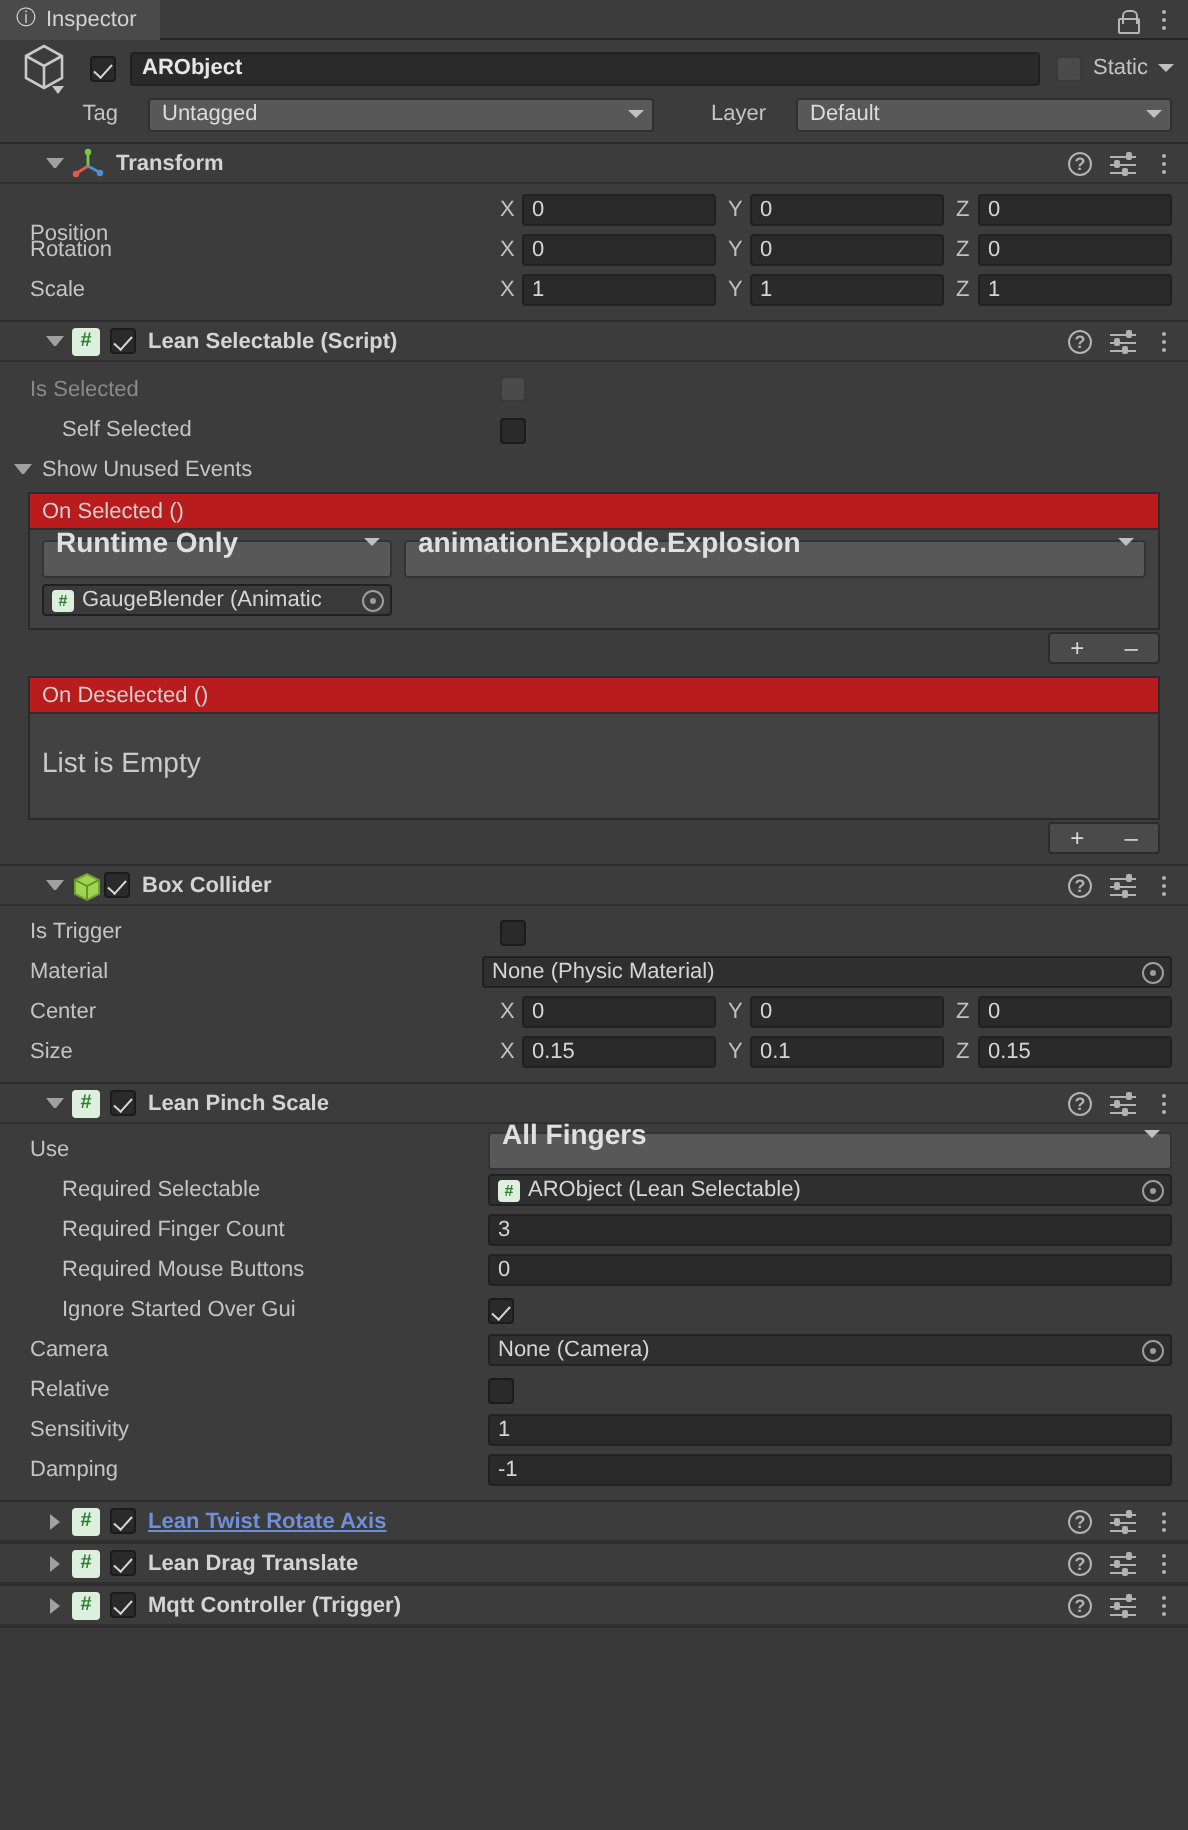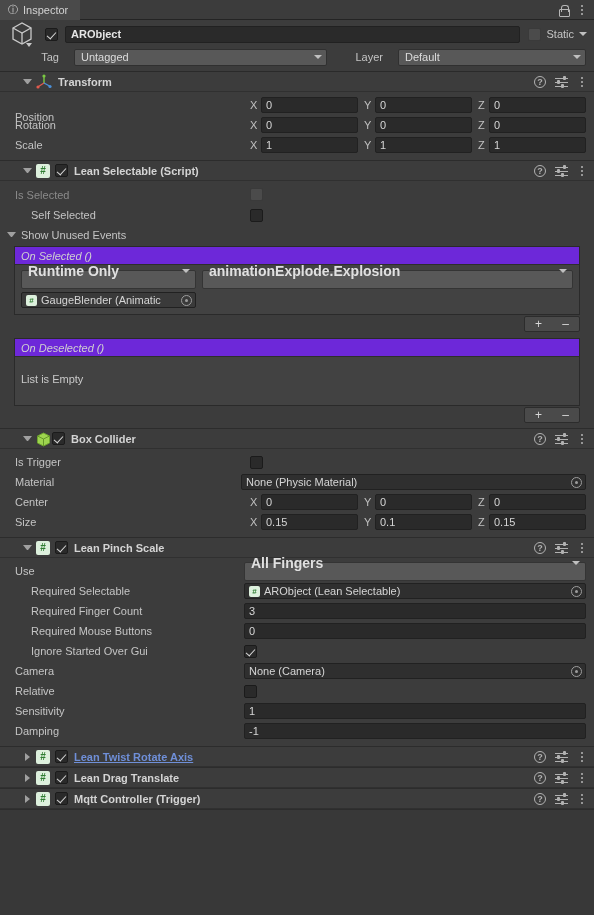--- a/index.html
+++ b/index.html
@@ -148,28 +148,28 @@
   .popup {
     height: 17px; background: #585858; border: 1px solid #343434; border-radius: 2px;
     display: flex; align-items: center; padding: 0 5px 17px 6px; color: #e0e0e0; font-size: 14px;
     flex: 1; margin-right: 8px; font-weight: bold;
   }
   .popup .dd-caret { margin-left: auto; }
 
   
   .evt-wrap { margin: 2px 14px 0 14px; border: 1px solid #2a2a2a; background: #424242; }
   .evt-title { height: 18px; display: flex; align-items: center; padding-left: 6px;
-    background: #6d28d9; border-bottom: 1px solid #2e2e2e; color: #d0d0d0; font-size: 11px; font-style: italic; }
+    background: #b91c1c; border-bottom: 1px solid #2e2e2e; color: #d0d0d0; font-size: 11px; }
   .evt-body { padding: 5px 6px 6px 6px; }
   .evt-row { display: flex; gap: 6px; align-items: center; }
   .evt-row .popup { margin-right: 0; }
   .evt-sel { flex: 0 0 175px; }
   .evt-target { display: flex; margin-top: 3px; }
   .evt-target .objfield { flex: 0 0 175px; margin-right: 0; background: #3a3a3a; }
-  .evt-empty { padding: 16px 6px 20px 6px; color: #c9c9c9; font-size: 11px; }
+  .evt-empty { padding: 16px 6px 20px 6px; color: #c9c9c9; font-size: 14px; }
   .evt-foot { display: flex; justify-content: flex-end; margin: 1px 14px 0 14px; }
   .pmbtn {
     height: 16px; width: 56px; background: #4a4a4a; border: 1px solid #2c2c2c; border-radius: 2px;
     display: flex; align-items: center; justify-content: space-around;
     color: #d8d8d8; font-size: 12px; line-height: 1;
   }
   .pmbtn span { display: block; }
 
   .showunused { display: flex; align-items: center; height: 19px; padding-left: 5px; }
   .showunused .foldout { margin-left: 2px; margin-right: 5px; }

